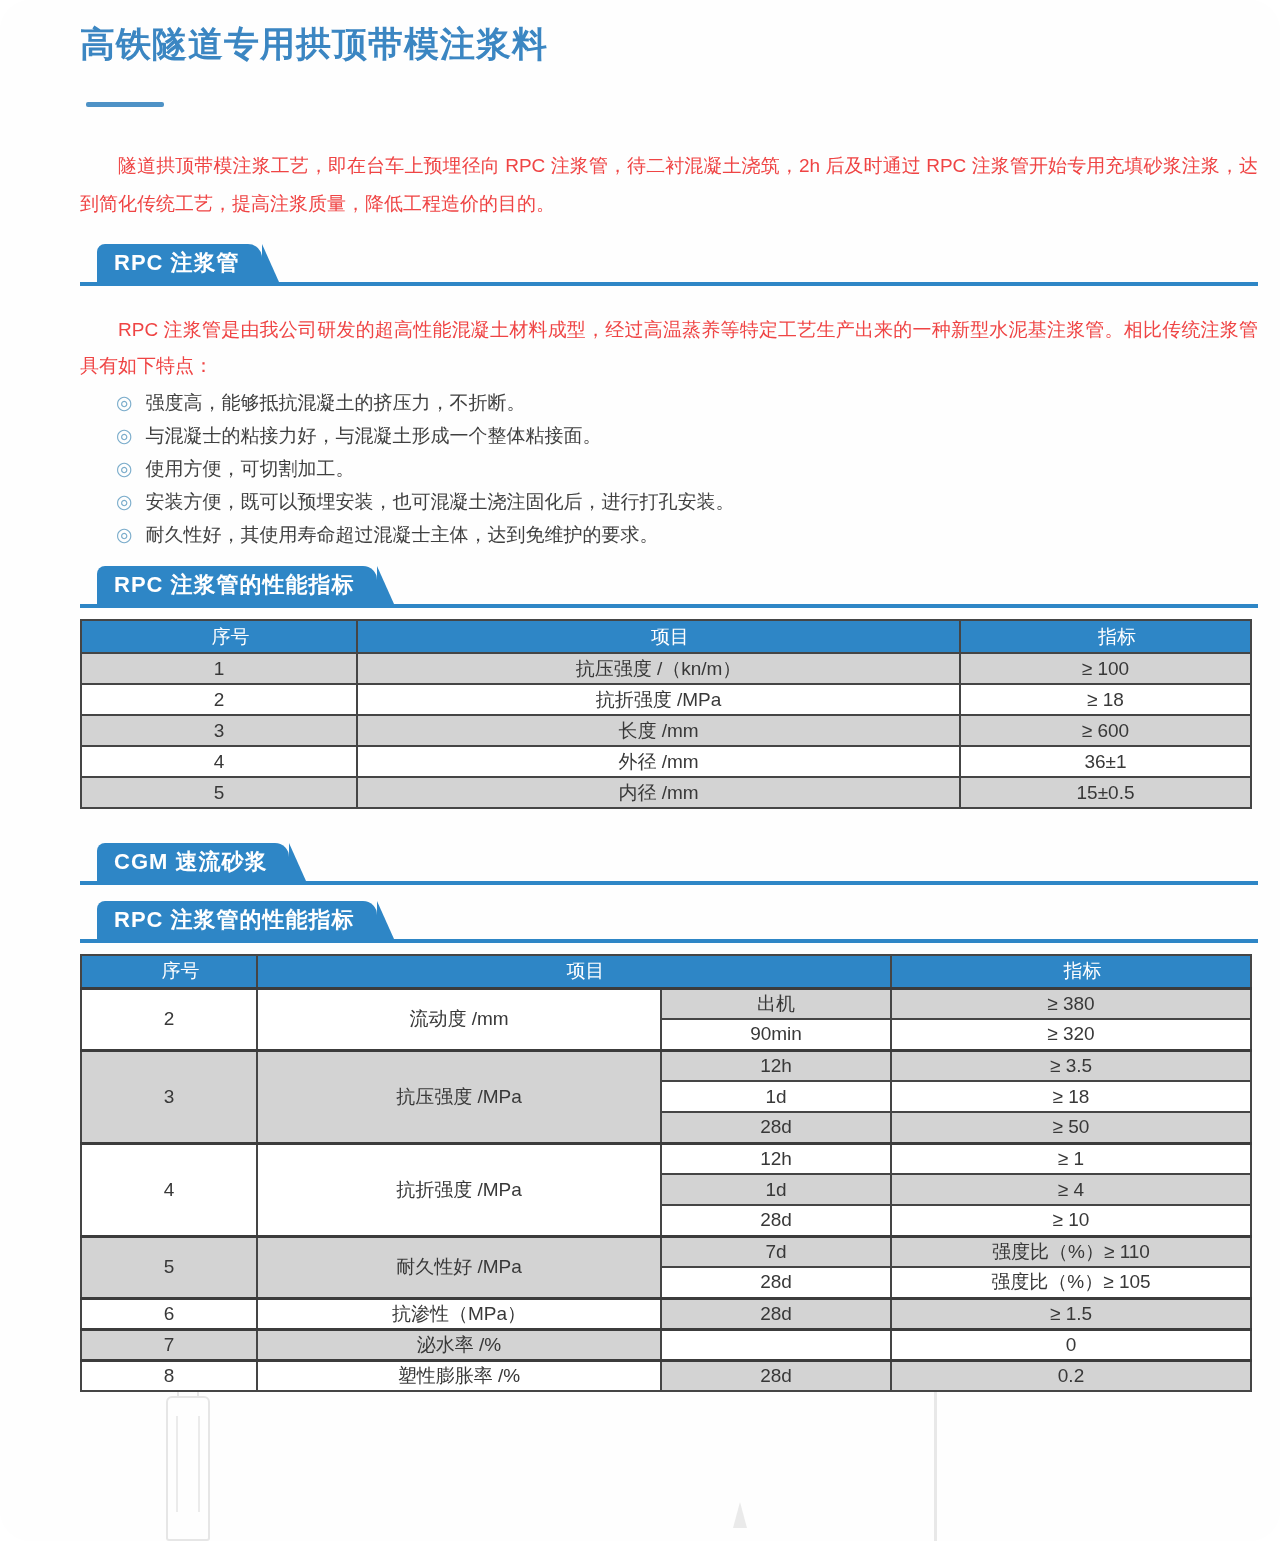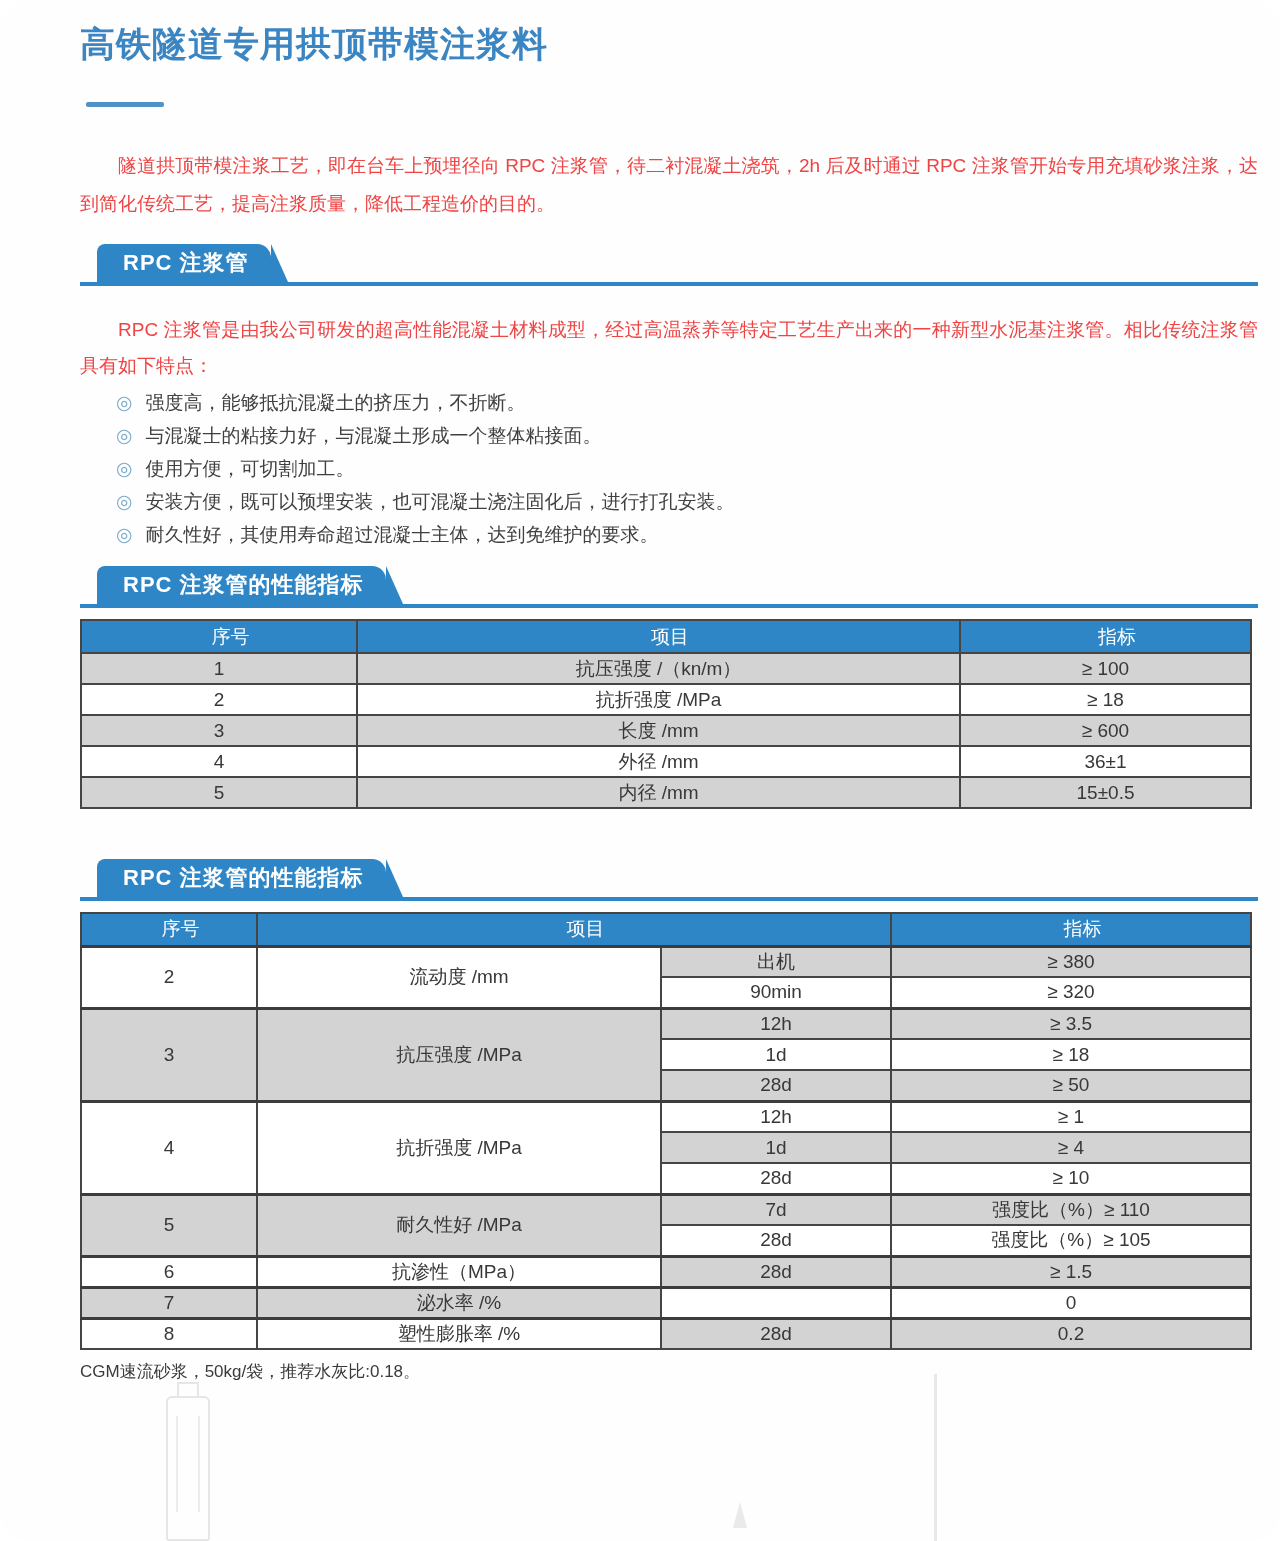--- a/index.html
+++ b/index.html
@@ -36,21 +36,21 @@
     text-align:justify; text-indent:2em;
   }
   .para.intro { margin-top:40px; }
   .para.sec-desc { margin-top:26px; line-height:36px; }
 
   
   .sec-block { margin-top:0; }
   .sec-tab-row { position:relative; }
   .sec-tab {
     position:relative; display:inline-block; margin-left:17px;
-    height:38px; line-height:38px; padding:0 22px 0 26px;
+    height:38px; line-height:38px; padding:0 22px 0 17px;
     background:#2e86c6; color:#ffffff;
     font-size:22px; font-weight:bold; letter-spacing:1px;
     border-radius:8px 14px 0 0;
     vertical-align:bottom;
   }
   .sec-tab::after {
     content:""; position:absolute; left:100%; bottom:0;
     width:0; height:0;
     border-bottom:38px solid #2e86c6;
     border-right:17px solid transparent;
@@ -226,20 +226,28 @@
         </tr>
         <tr>
           <td class="bg-g">5</td>
           <td class="bg-g">内径 /mm</td>
           <td class="bg-g">15±0.5</td>
         </tr>
       </tbody>
     </table>
 
     <div class="spacer-t3"></div>
+    <div class="sec-block">
+      <div class="sec-tab-row">
+        <div class="sec-tab">
+          <span>CGM 速流砂浆</span>
+        </div>
+      </div>
+      <div class="sec-line"></div>
+    </div>
 
 
     <div class="spacer-t4"></div>
     <div class="sec-block">
       <div class="sec-tab-row">
         <div class="sec-tab">
           <span>RPC 注浆管的性能指标</span>
         </div>
       </div>
       <div class="sec-line"></div>
@@ -329,16 +337,15 @@
 
         <tr class="group-start">
           <td class="bg-w">8</td>
           <td class="bg-w">塑性膨胀率 /%</td>
           <td class="bg-g">28d</td>
           <td class="bg-g">0.2</td>
         </tr>
       </tbody>
     </table>
 
-    <p class="footnote">CGM速流砂浆，50kg/袋，推荐水灰比:0.18。</p>
 
   </div>
 </div>
 
 </body></html>

